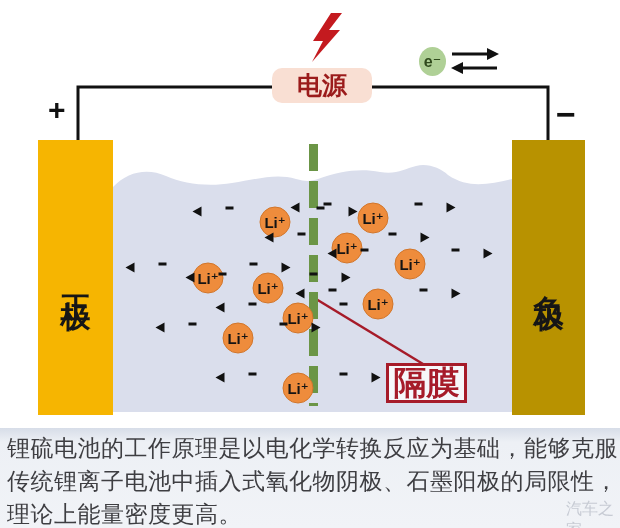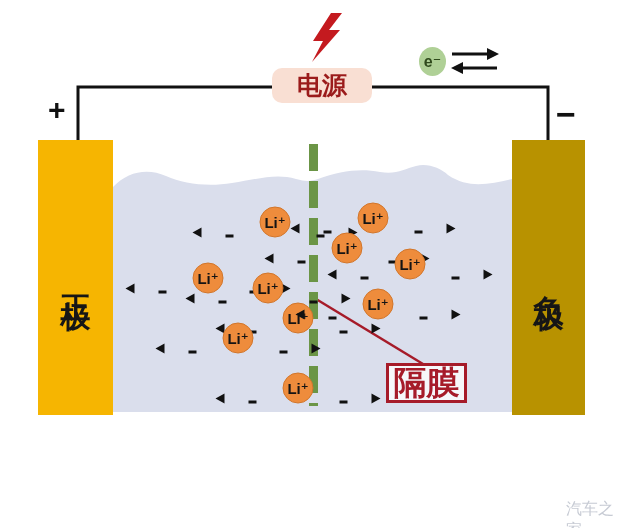--- a/index.html
+++ b/index.html
@@ -37,21 +37,21 @@
     position:absolute;left:419px;top:47px;width:27px;height:29px;border-radius:50%;
     background:#AFD096;display:flex;align-items:center;justify-content:center;
     font-size:16px;font-weight:bold;color:#2F4A1C;
   }
 
   .sign{position:absolute;color:#111;font-weight:bold;}
   .sign.plus{left:48px;top:93px;font-size:30px;}
   .sign.minus{left:556px;top:95px;font-size:34px;}
 
   
-  .ion{position:absolute;display:flex;align-items:flex-end;transform:translate(-50%,-50%);gap:24px;}
+  .ion{position:absolute;display:flex;align-items:flex-start;transform:translate(-50%,-50%);gap:24px;}
   .ion .head{width:0;height:0;border-top:5px solid transparent;border-bottom:5px solid transparent;}
   .ion .head.lt{border-right:9px solid #111;}
   .ion .head.rt{border-left:9px solid #111;}
   .ion .shaft{width:8px;height:3px;background:#111;}
   .ion .ball{
     width:31px;height:31px;border-radius:50%;margin:0 2px;flex:0 0 auto;
     background:#EE8C3C;border:1px solid #D2762B;box-sizing:border-box;
     display:flex;align-items:center;justify-content:center;
     font-size:15px;font-weight:bold;color:#141414;
   }
@@ -201,16 +201,21 @@
   </div>
 
   <div class="sign plus">+</div>
   <div class="sign minus">−</div>
 
 
   <div class="membrane-box">
     <span>隔膜</span>
   </div>
 
+  <div class="caption">
+    <div class="line">锂硫电池的工作原理是以电化学转换反应为基础，能够克服</div>
+    <div class="line">传统锂离子电池中插入式氧化物阴极、石墨阳极的局限性，</div>
+    <div class="line">理论上能量密度更高。</div>
+  </div>
 
   <div class="watermark">汽车之家</div>
 
 </div>
 
 </body></html>

